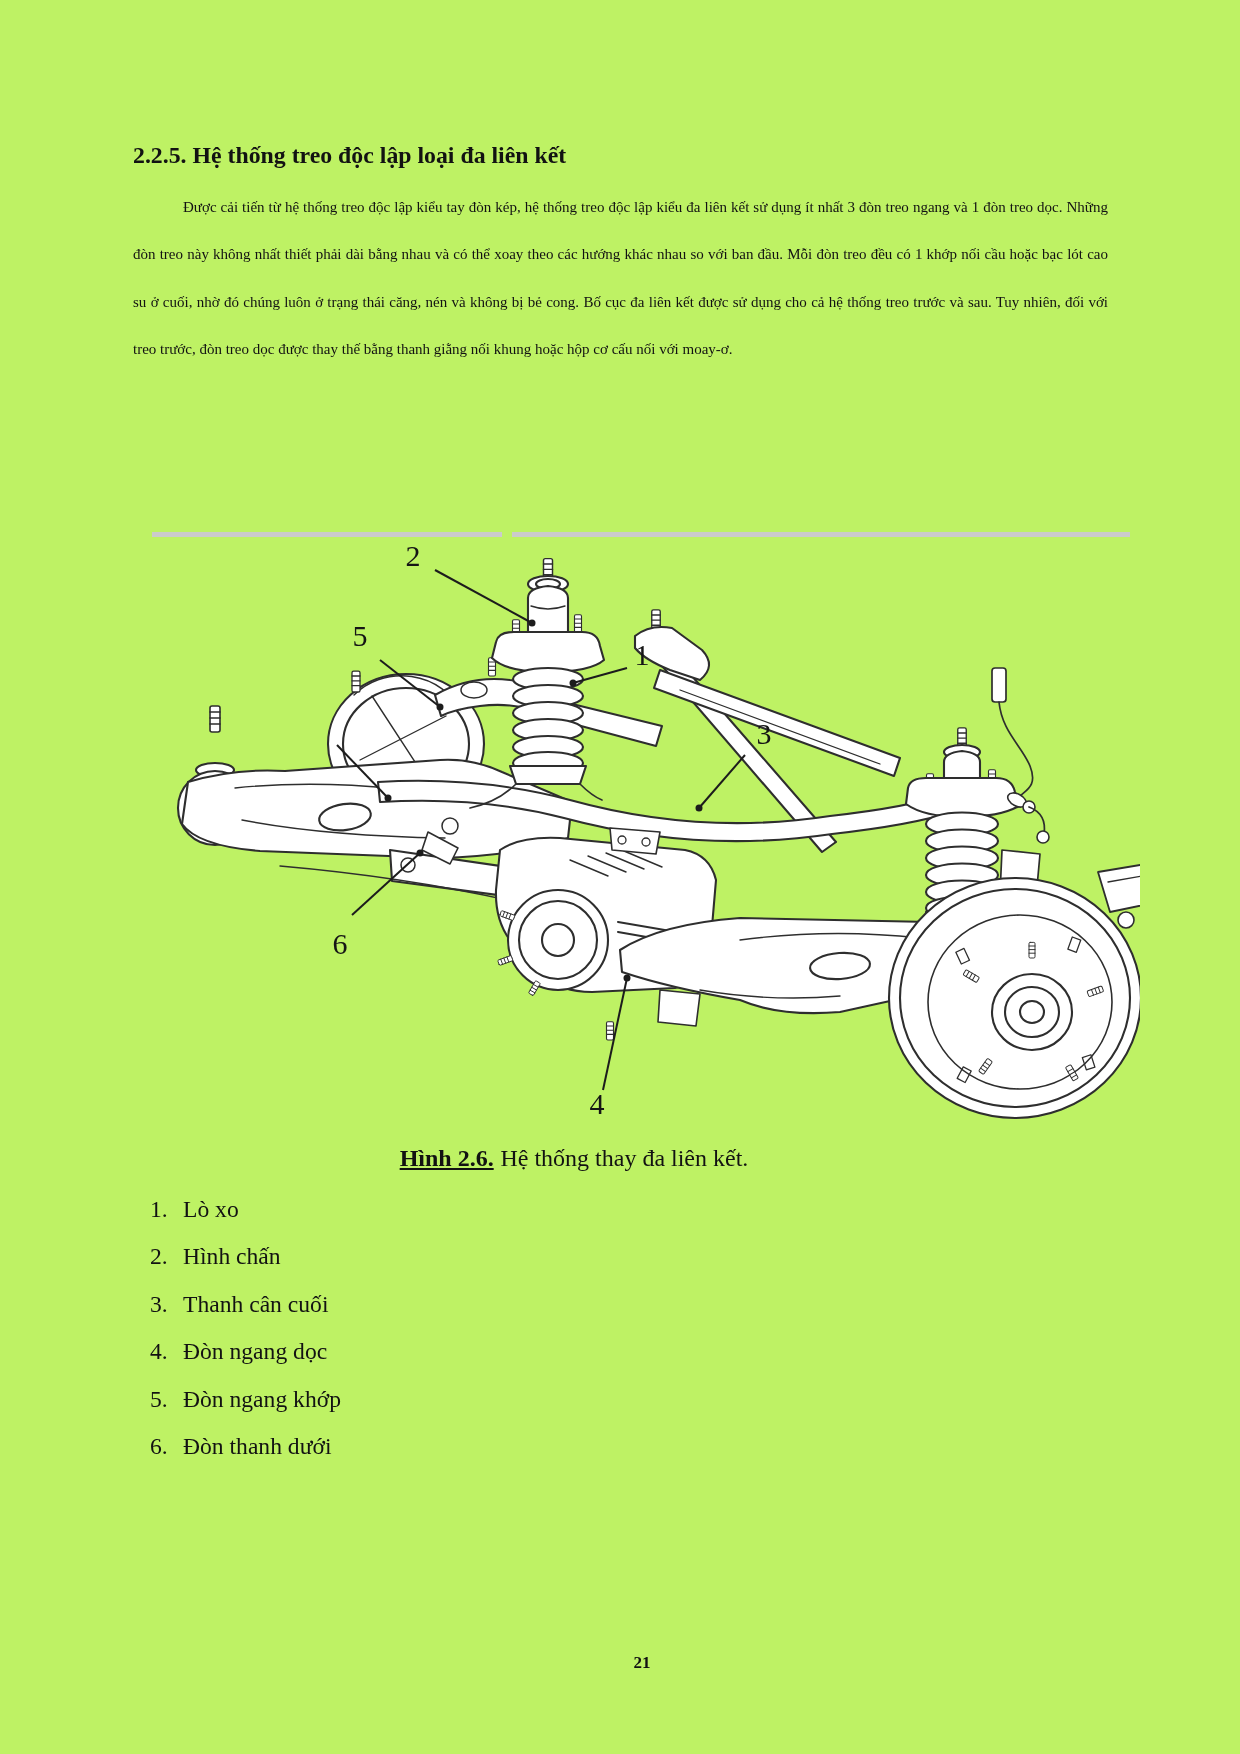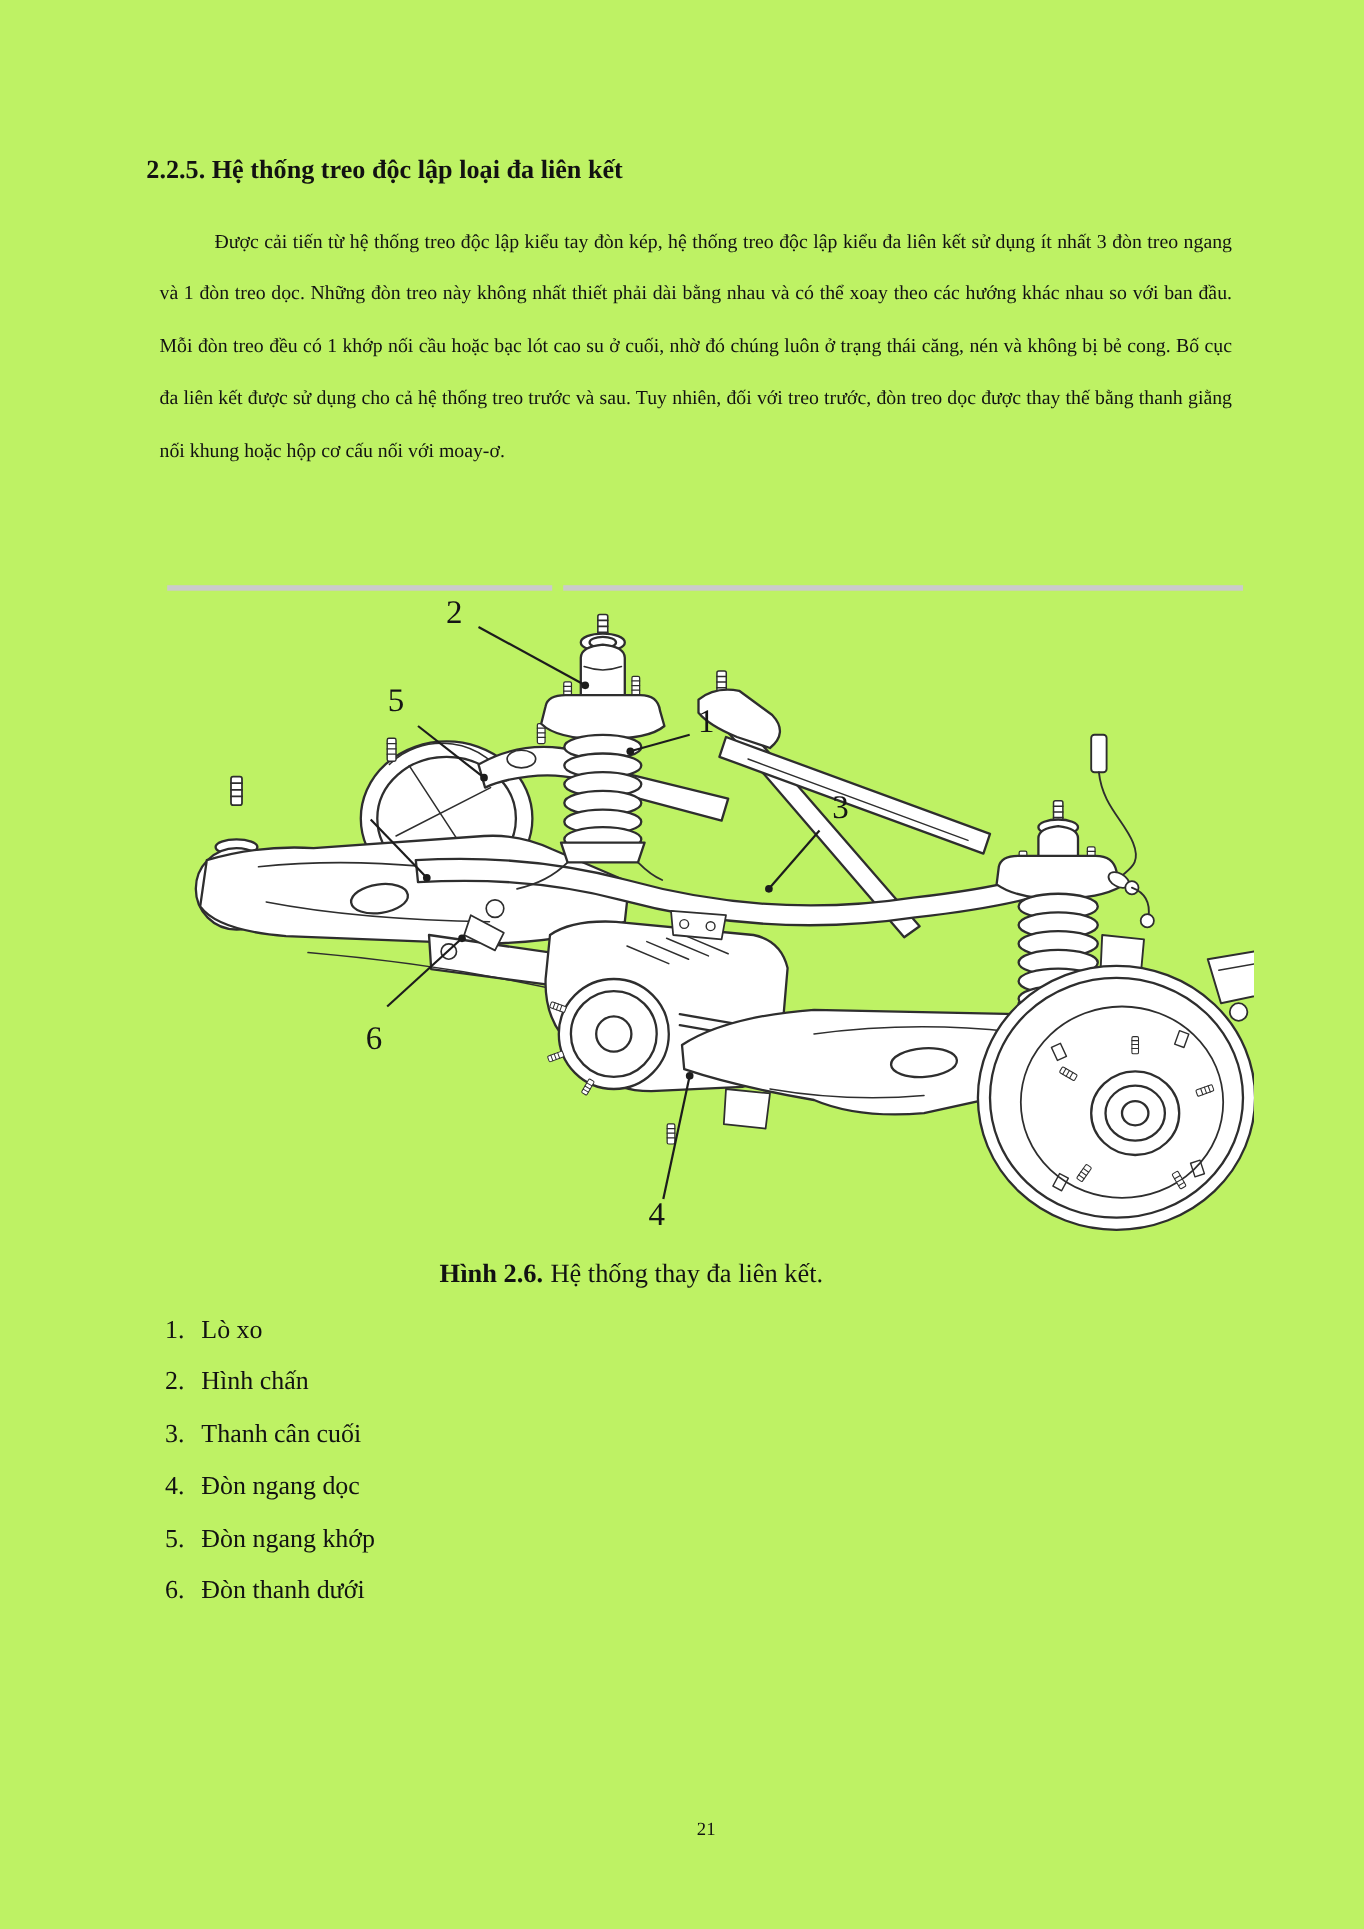--- a/index.html
+++ b/index.html
@@ -11,39 +11,39 @@
     font-family:"Liberation Serif", serif;
     color:#121212;
     overflow:hidden;
   }
   .heading{
     position:absolute;left:133px;top:140px;width:980px;
     font-size:23.8px;font-weight:bold;line-height:30px;
   }
   .para{
     position:absolute;left:133px;top:184px;width:975px;
-    font-size:18px;line-height:47.4px;
+    font-size:15px;line-height:47.4px;
     text-align:justify;text-indent:50px;
-    margin:12px;
+    margin:0;
   }
   .figwrap{position:absolute;left:140px;top:520px;width:1000px;height:600px;}
   .caption{
     position:absolute;left:133px;top:1141px;width:882px;
     font-size:24px;text-align:center;line-height:34px;
   }
-  .cap-b{font-weight:bold;}
+  .cap-b{font-weight:bold;text-decoration:underline;}
   .cap-r{margin-left:0.28em;}
   .legend{position:absolute;left:150px;top:1186px;}
   .legend-row{display:flex;line-height:47.4px;font-size:23.6px;}
   .lnum{width:33px;flex:0 0 33px;}
   .llabel{}
   .pagenum{
     position:absolute;left:0;top:1653px;width:1240px;
     box-sizing:border-box;padding-left:44px;
-    text-align:center;font-size:17px;font-weight:normal;
+    text-align:center;font-size:17px;font-weight:bold;
     font-family:"Liberation Serif", serif;
   }
   svg text.callout{
     font-family:"Liberation Serif", serif;
     font-size:30px;fill:#151515;
   }
 </style>
 </head>
 <body>
 

